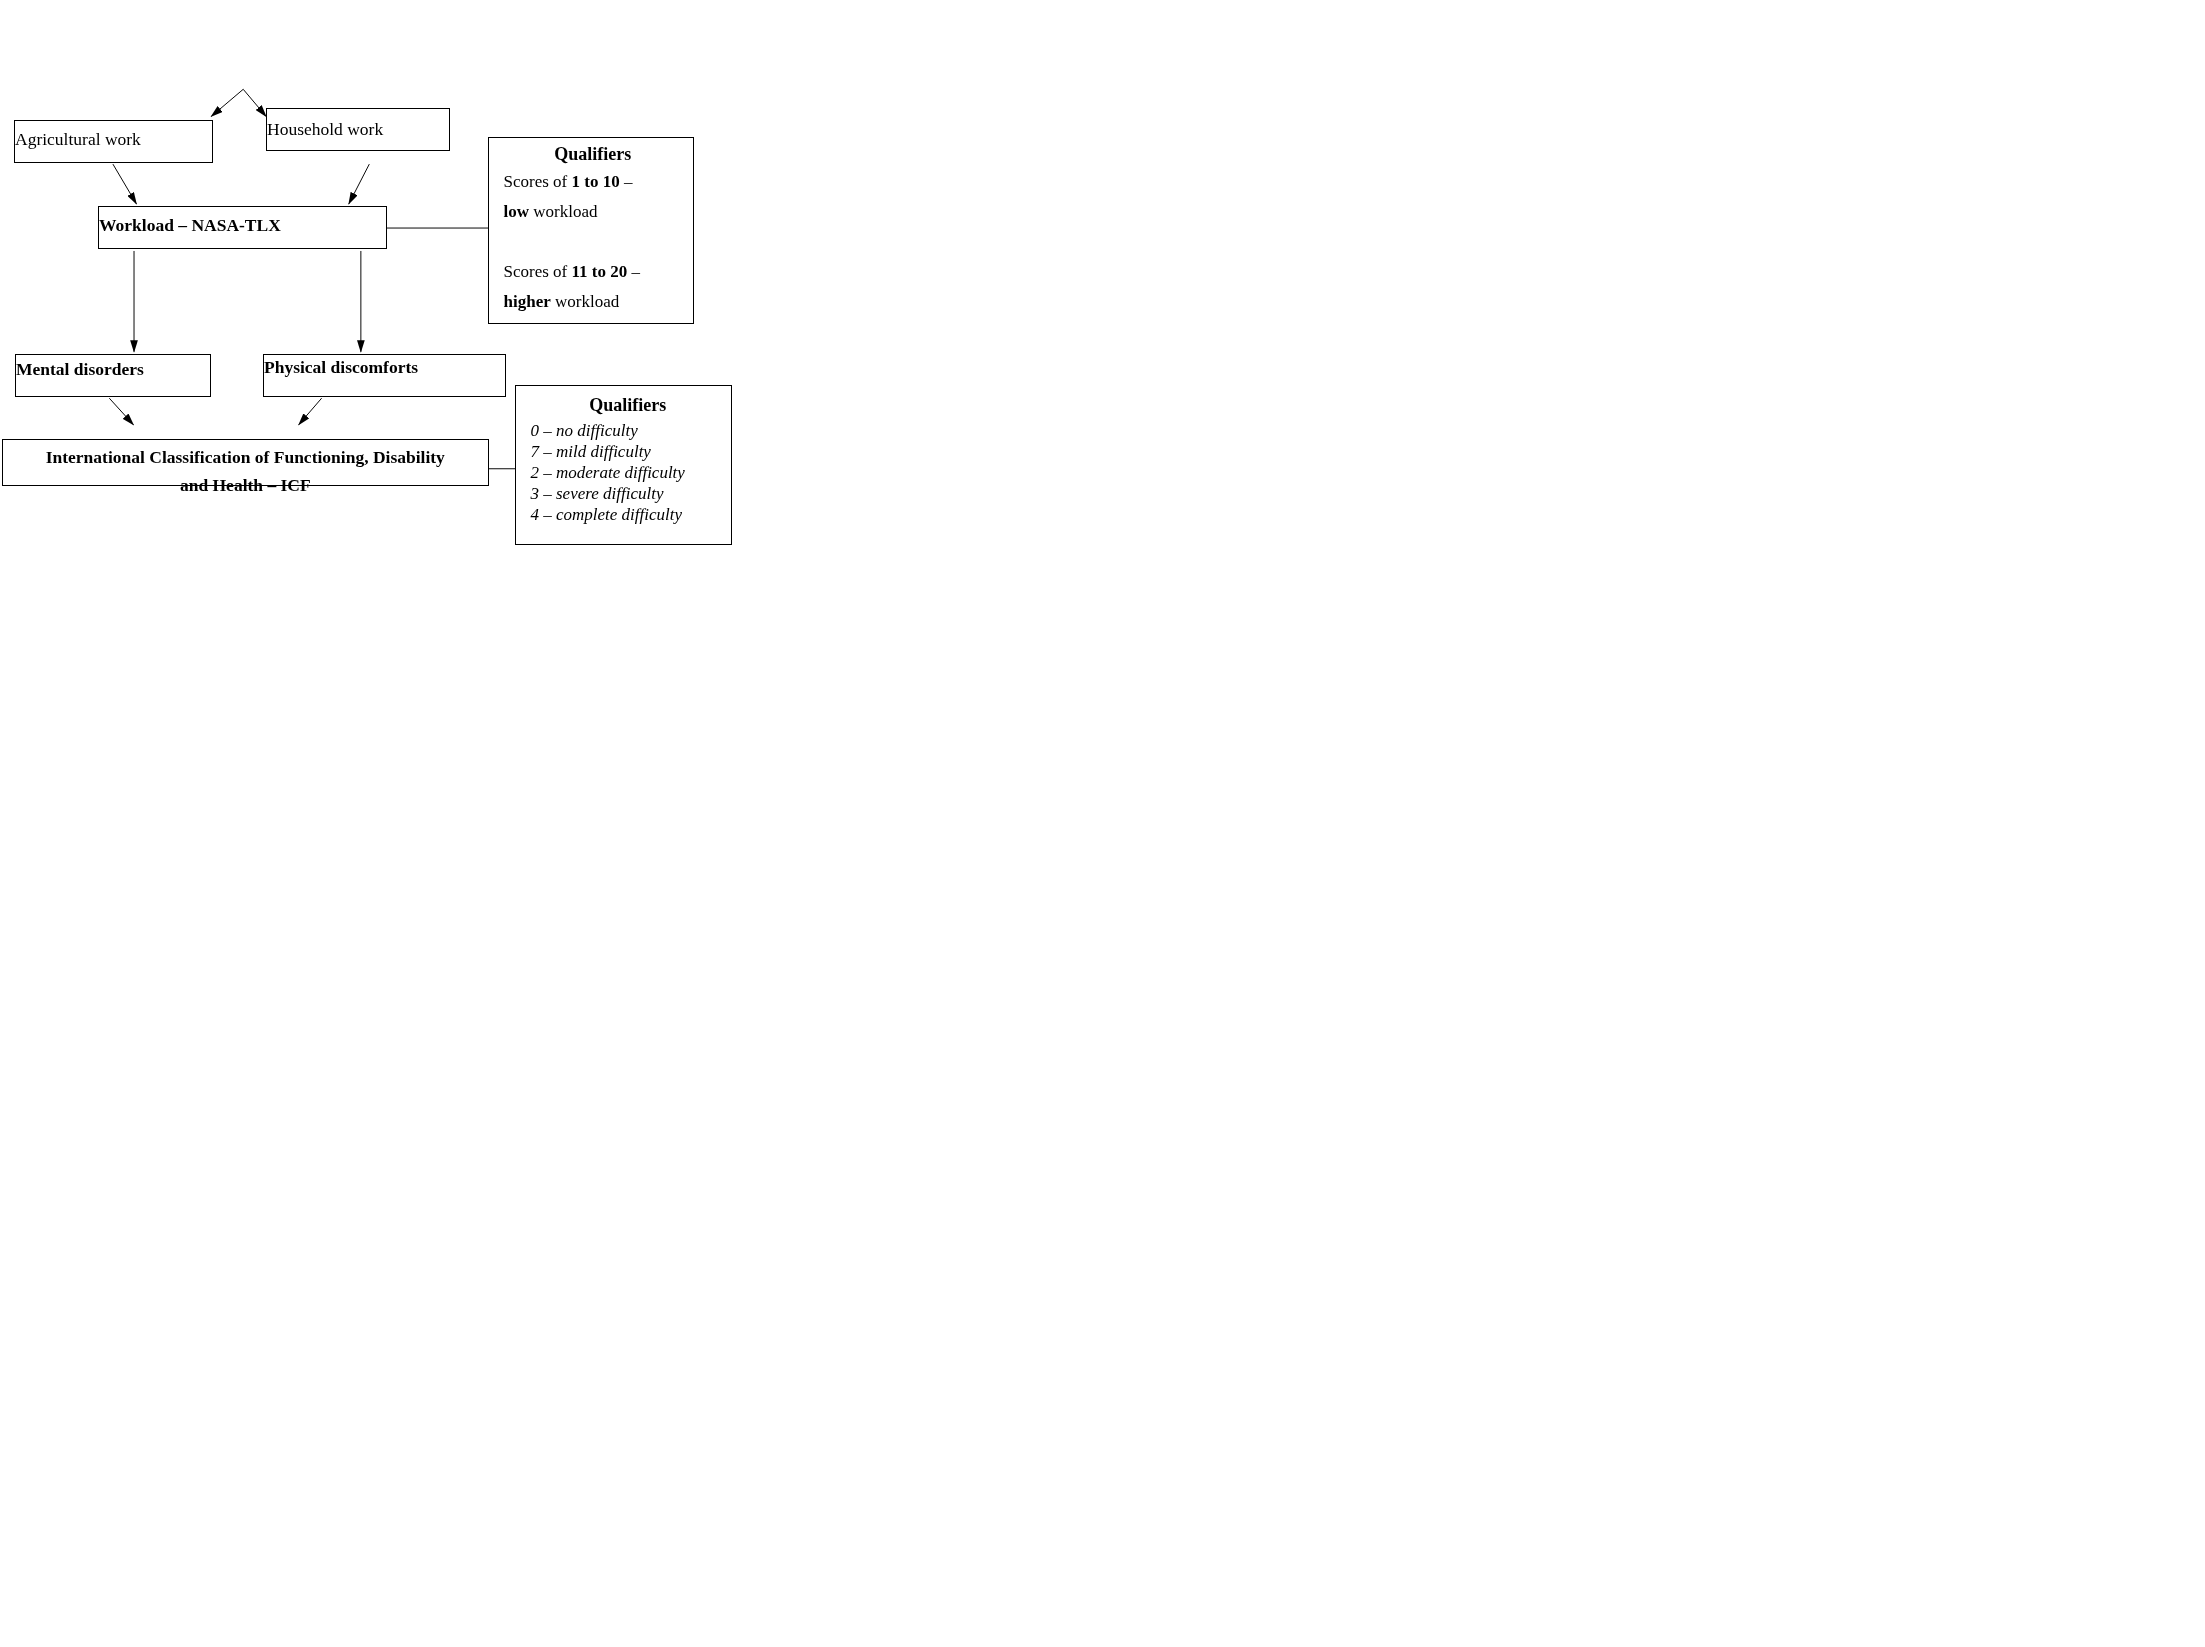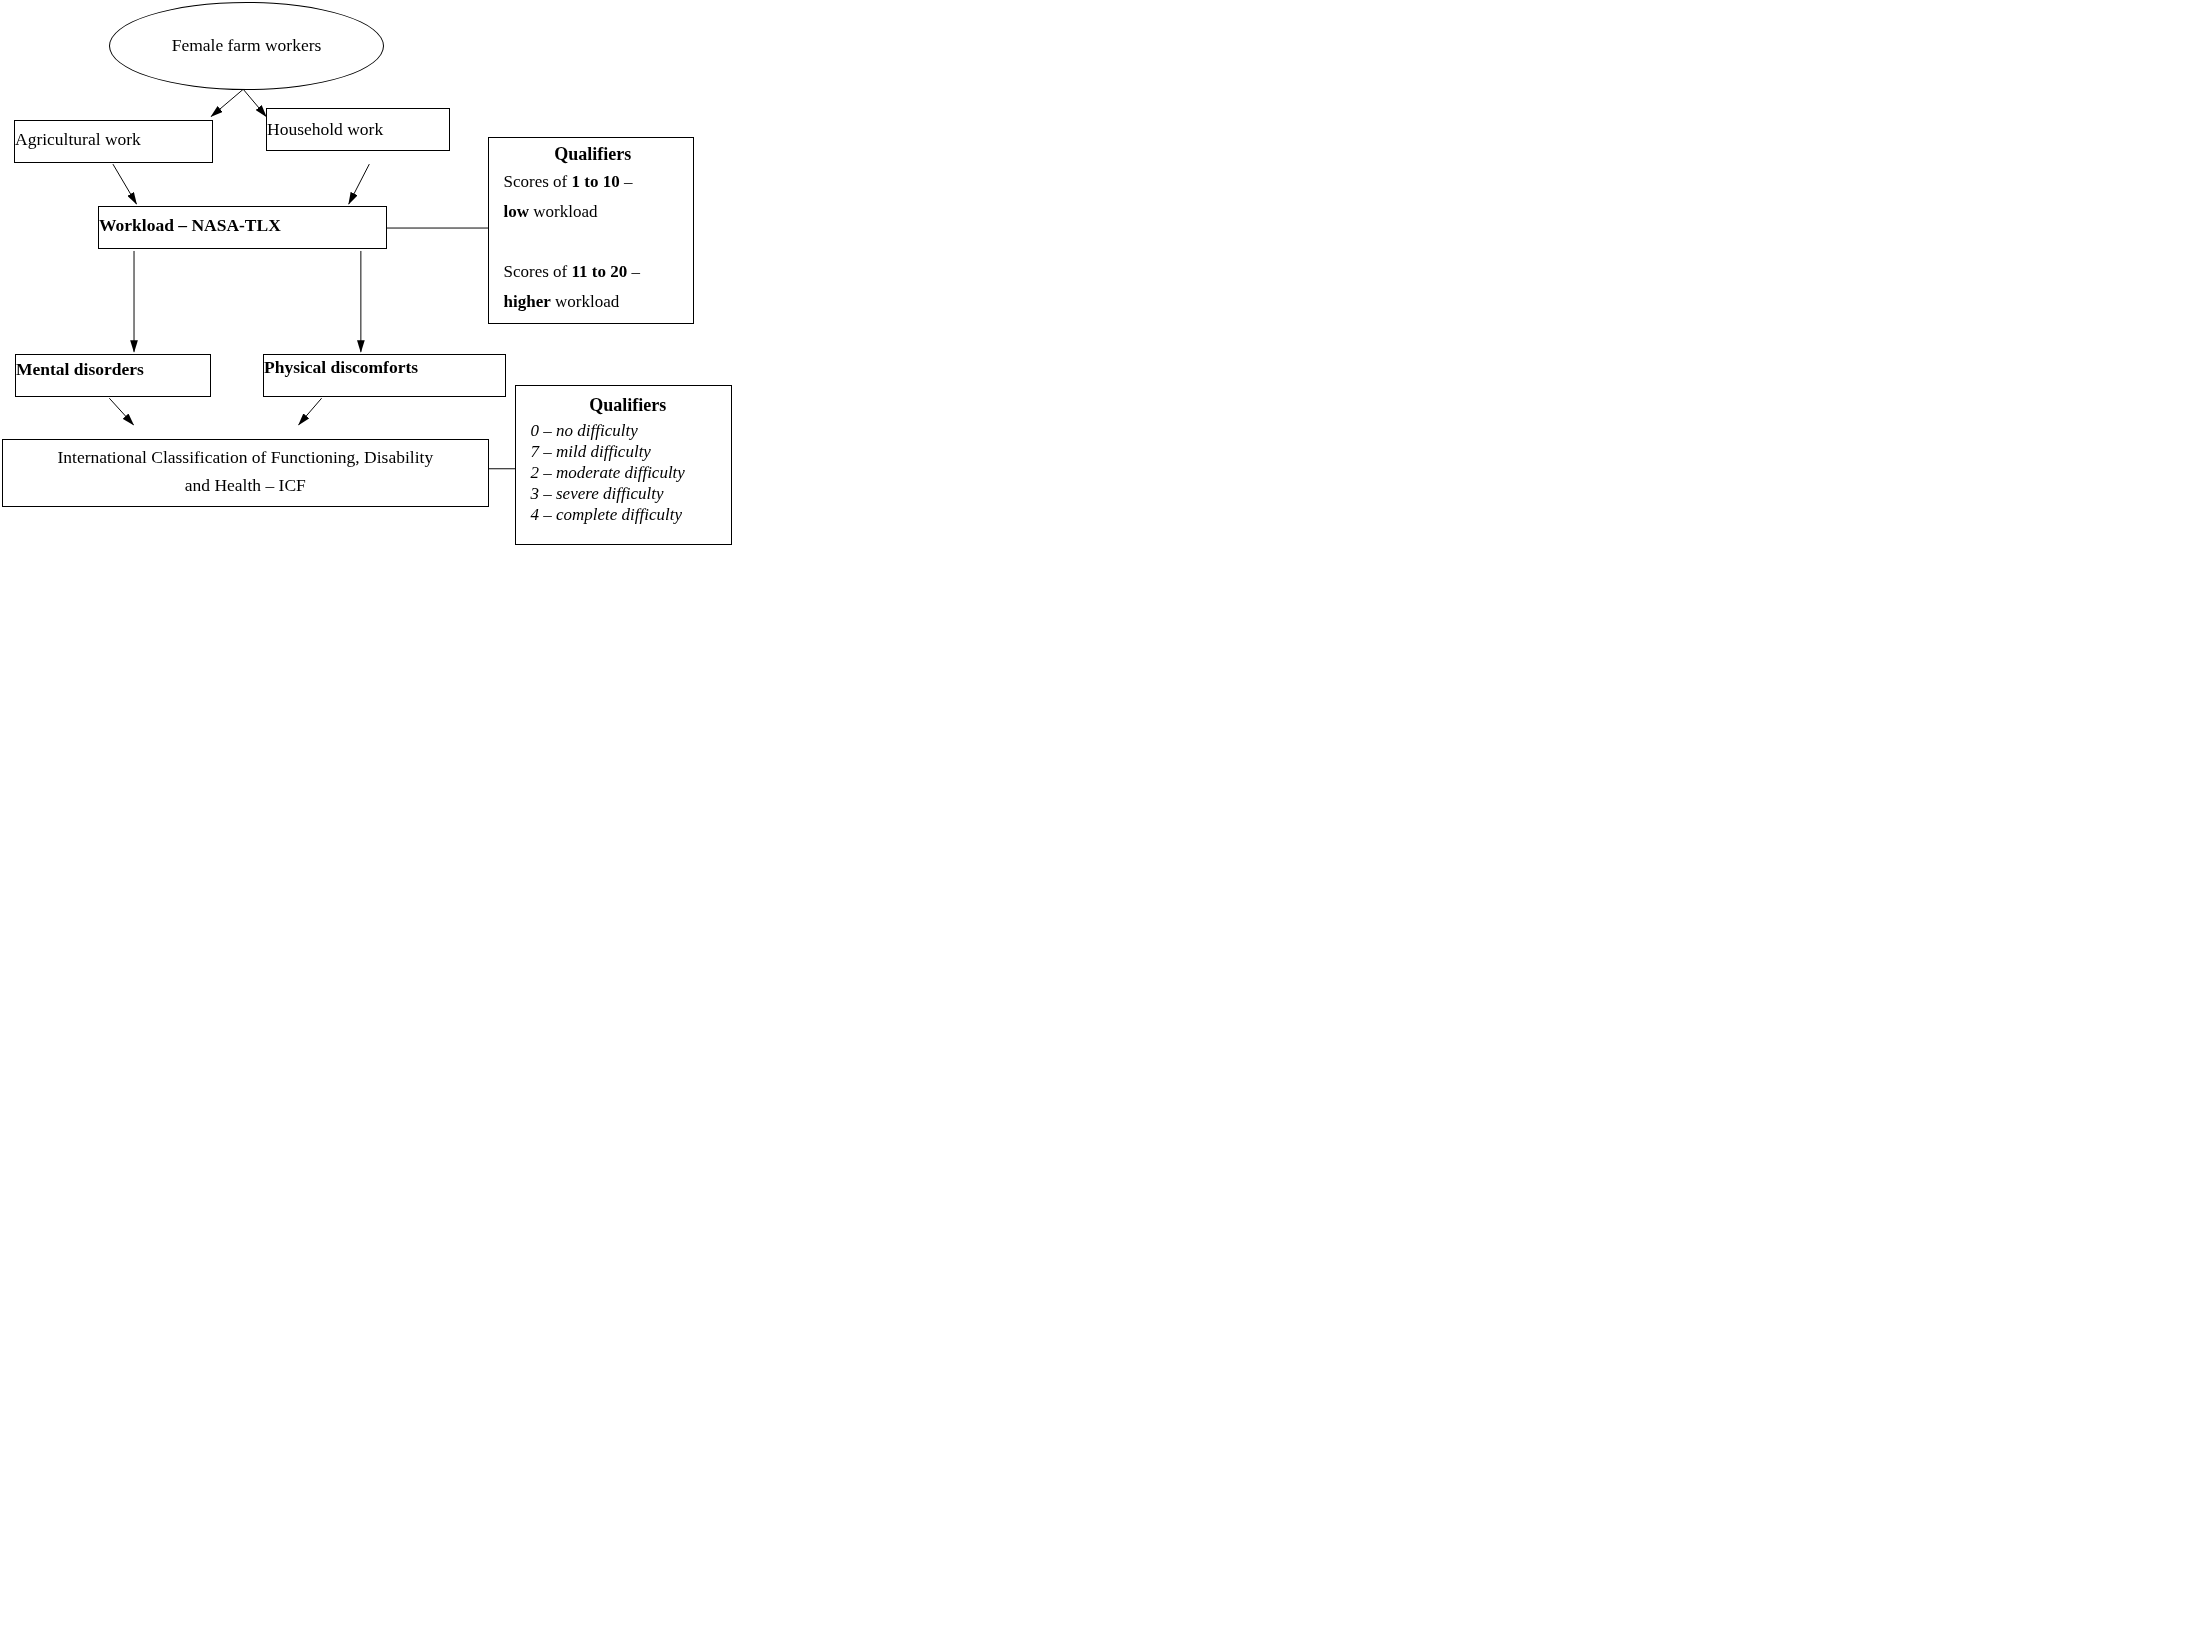--- a/index.html
+++ b/index.html
@@ -38,21 +38,21 @@
     font-size: 17.5px;
     z-index: 2;
     box-sizing: border-box;
   }
   .b { font-weight: bold; }
   #agricultural { left: 14px;  top: 120px; width: 199px; height: 43px; padding-bottom: 4.8px; }
   #household    { left: 266px; top: 108px; width: 184px; height: 43px; padding-bottom: 0; }
   #workload     { left: 98px; top: 206px; width: 289px; height: 43px; font-weight: bold; padding-bottom: 3.6px; }
   #mental       { left: 15px;  top: 354px; width: 196px; height: 43px; font-weight: bold; padding-bottom: 12px; }
   #physical     { left: 263px; top: 354px; width: 243px; height: 43px; font-weight: bold; padding-bottom: 17px; }
-  #icf          { left: 1.8px;   top: 439px; width: 487px; height: 68px; font-weight: normal;
+  #icf          { left: 1.8px;   top: 439px; width: 487px; height: 47px; font-weight: bold;
                   flex-direction: column; justify-content: flex-start; padding-top: 3px; line-height: 28px; }
   .qbox {
     border: 1.2px solid #000;
     font-size: 17px;
   }
   #q-workload { left: 488px; top: 137px; width: 206px; height: 187px; padding: 3.6px 11px 0 14.5px; }
   #q-icf      { left: 515px; top: 385px; width: 217px; height: 160px; padding: 4.8px 6px 0 14.5px; }
   .q-title { font-weight: bold; text-align: center; font-size: 18px; line-height: 25px; }
   .q1-row  { line-height: 30px; }
   .q1-spacer { height: 30px; }
@@ -82,23 +82,20 @@
     <line class="ln" x1="187" y1="272" x2="226" y2="338" marker-end="url(#ah)"></line>
     <line class="ln" x1="612" y1="272" x2="578" y2="338" marker-end="url(#ah)"></line>
     <line class="ln" x1="222" y1="416" x2="222" y2="583" marker-end="url(#ah)"></line>
     <line class="ln" x1="598" y1="416" x2="598" y2="583" marker-end="url(#ah)"></line>
     <line class="ln" x1="181" y1="660" x2="221" y2="704" marker-end="url(#ah)"></line>
     <line class="ln" x1="533" y1="660" x2="495" y2="704" marker-end="url(#ah)"></line>
     <line class="ln" x1="641" y1="378" x2="811" y2="378"></line>
     <line class="ln" x1="810" y1="777" x2="856" y2="777"></line>
   </svg>
 
-  <div class="ellipse">
-    <span>Female farm workers</span>
-  </div>
 
   <div class="node" id="agricultural">
     <span>Agricultural work</span>
   </div>
 
   <div class="node" id="household">
     <span>Household work</span>
   </div>
 
   <div class="node" id="workload">

